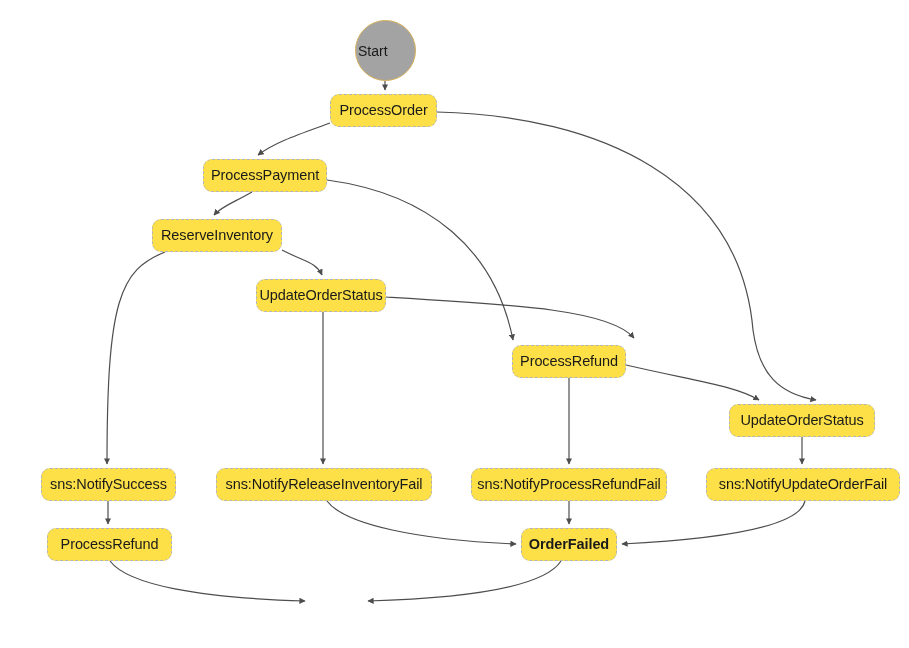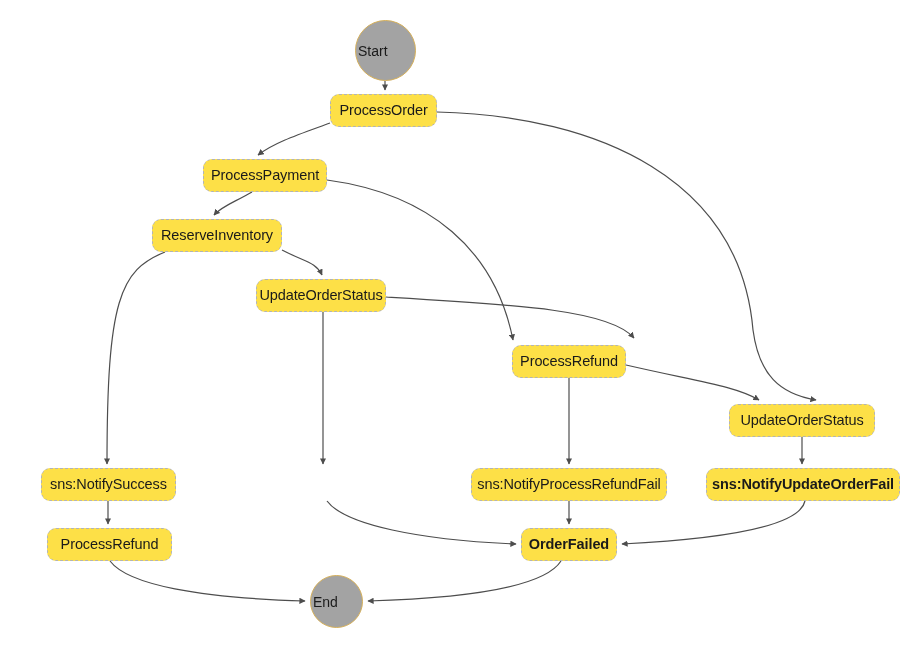--- a/index.html
+++ b/index.html
@@ -139,34 +139,34 @@
   </div>
 
   <div class="node" style="left:41px; top:468px; width:135px; height:33px;">
     <span class="node-label">sns:NotifySuccess</span>
   </div>
 
   <div class="node" style="left:729px; top:404px; width:146px; height:33px;">
     <span class="node-label">UpdateOrderStatus</span>
   </div>
 
+  <div class="node" style="left:216px; top:468px; width:216px; height:33px;">
+    <span class="node-label">sns:NotifyReleaseInventoryFail</span>
+  </div>
 
   <div class="node" style="left:471px; top:468px; width:196px; height:33px;">
     <span class="node-label">sns:NotifyProcessRefundFail</span>
   </div>
 
-  <div class="node" style="left:706px; top:468px; width:194px; height:33px;font-weight:bold;">
+  <div class="node" style="left:706px; top:468px; width:194px; height:33px;">
     <span class="node-label">sns:NotifyUpdateOrderFail</span>
   </div>
 
   <div class="node" style="left:47px; top:528px; width:125px; height:33px;">
     <span class="node-label">ProcessRefund</span>
   </div>
 
   <div class="node" style="left:521px; top:528px; width:96px; height:33px;font-weight:bold;">
     <span class="node-label">OrderFailed</span>
   </div>
 
-  <div class="terminal" style="left:310px; top:575px; width:53px; height:53px;">
-    <span class="node-label">End</span>
-  </div>
 
 </div>
 
 </body></html>

